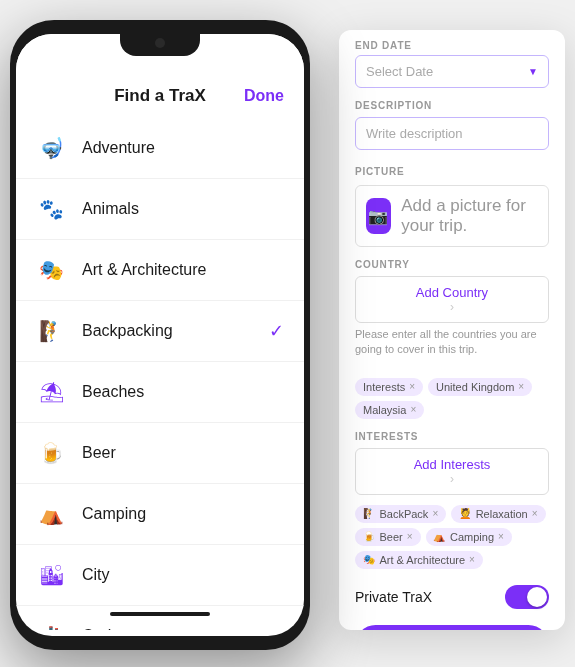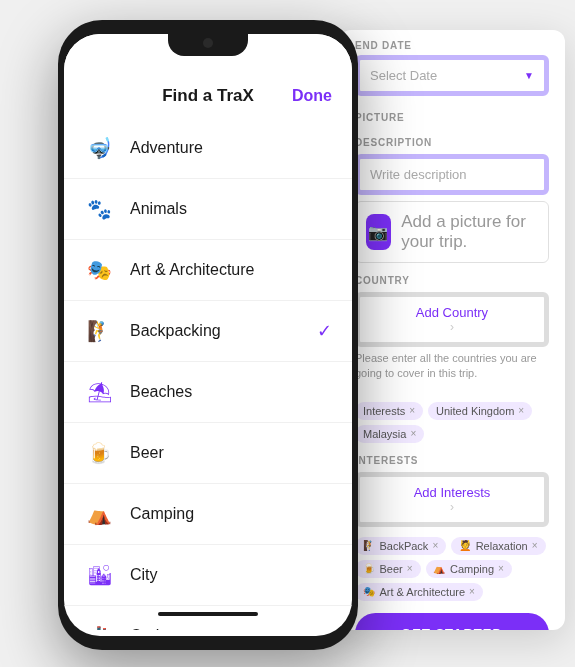--- a/index.html
+++ b/index.html
@@ -25,21 +25,20 @@
       position: absolute;
       left: 10px;
       top: 20px;
       width: 300px;
       height: 630px;
       background: #1a1a1a;
       border-radius: 44px;
       box-shadow: 0 20px 60px rgba(0,0,0,0.4);
       overflow: hidden;
       z-index: 2;
-      margin-left: 48px;
     }
 
     .phone-screen {
       position: absolute;
       top: 14px;
       left: 6px;
       right: 6px;
       bottom: 14px;
       background: #fff;
       border-radius: 36px;
@@ -163,21 +162,21 @@
     .panel-label {
       font-size: 10px;
       font-weight: 600;
       color: #999;
       letter-spacing: 0.8px;
       text-transform: uppercase;
       margin-bottom: 6px;
     }
 
     .panel-field {
-      border: 5px solid #c4b5fd;
+      border: 1px solid #c4b5fd;
       border-radius: 6px;
       padding: 8px 10px;
       font-size: 13px;
       color: #aaa;
       display: flex;
       align-items: center;
       justify-content: space-between;
     }
 
     .panel-field.with-arrow::after {
@@ -390,29 +389,29 @@
   <div class="panel">
     <div class="panel-content">
 
       <div class="end-date-label">End Date</div>
       <div class="panel-section" style="padding-top:0">
         <div class="panel-field with-arrow">
           <span>Select Date</span>
         </div>
       </div>
 
-      <div class="panel-section" style="padding-bottom:2px">
-        <div class="panel-label">Picture</div>
-      </div>
-
       <div class="panel-section" style="padding-top:6px">
         <div class="panel-label">Description</div>
         <div class="panel-field">
           <span>Write description</span>
         </div>
+      </div>
+
+      <div class="panel-section" style="padding-bottom:2px">
+        <div class="panel-label">Picture</div>
       </div>
       <div class="picture-box">
         <div class="camera-icon-circle">📷</div>
         <span class="picture-text">Add a picture for your trip.</span>
       </div>
 
       <div class="panel-section" style="padding-top:6px;padding-bottom:4px">
         <div class="panel-label">Country</div>
         <div class="panel-field purple-text">
           <span>Add Country</span>
@@ -467,19 +466,25 @@
             <span>Camping</span>
             <span class="tag-x">×</span>
           </div>
           <div class="tag">
             <span class="tag-icon">🎭</span>
             <span>Art &amp; Architecture</span>
             <span class="tag-x">×</span>
           </div>
         </div>
 
+      <div class="private-row">
+        <span class="private-label">Private TraX</span>
+        <div class="toggle">
+          <div class="toggle-knob"></div>
+        </div>
+      </div>
 
       <div class="get-started-btn">GET STARTED</div>
 
     </div>
   </div>
 
 </div>
 
 </body></html>

